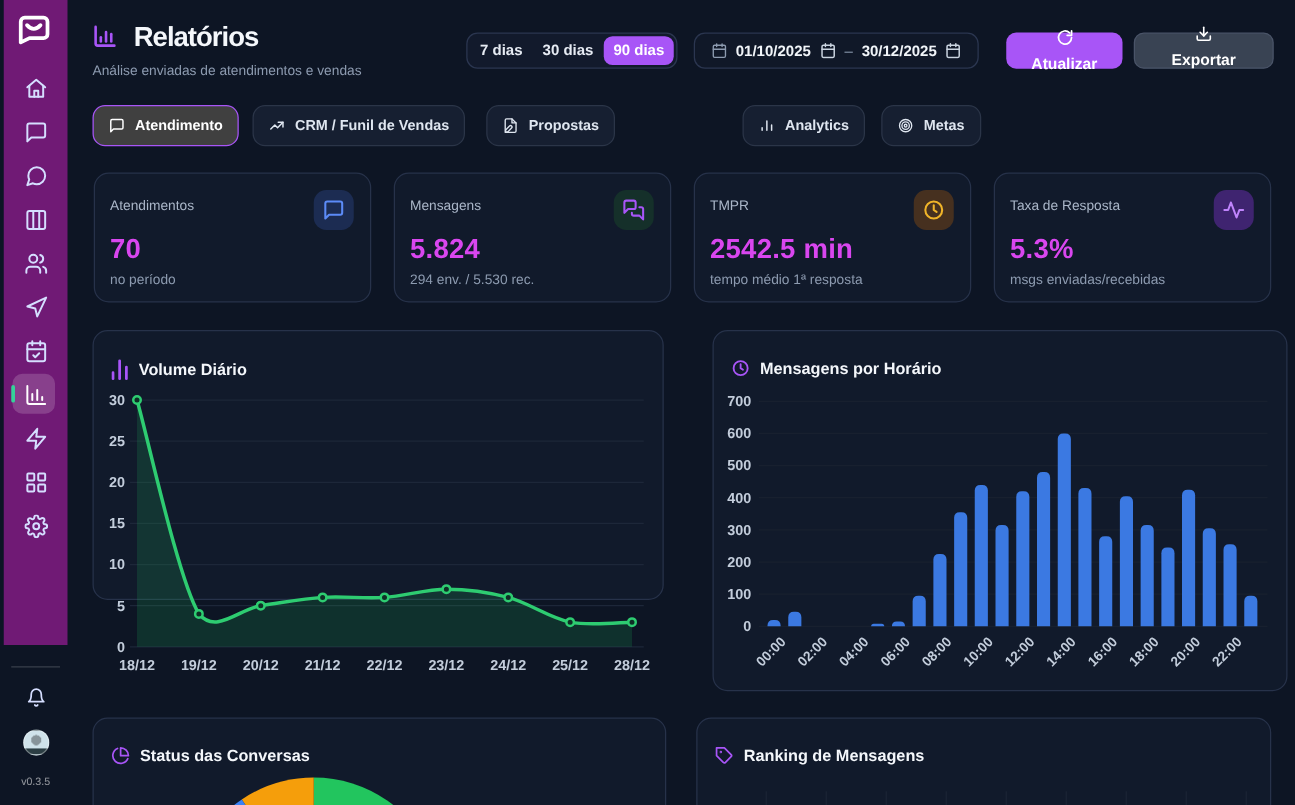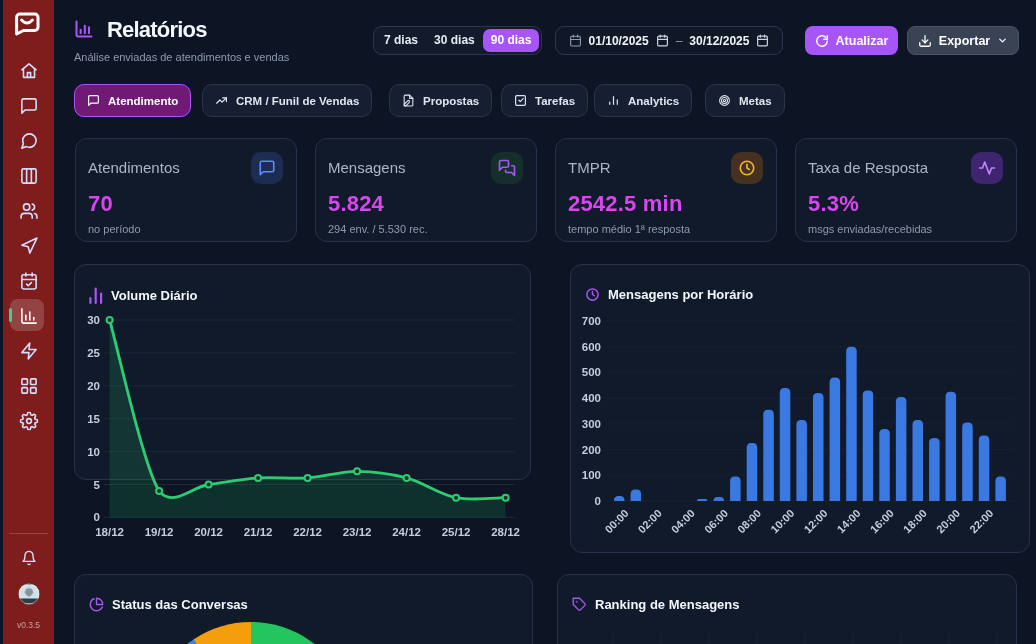--- a/index.html
+++ b/index.html
@@ -1,19 +1,19 @@
 <!DOCTYPE html>
 <html lang="pt-BR"><head>
 <meta charset="utf-8">
 <style>
   * { margin:0; padding:0; box-sizing:border-box; }
   html,body { width:1036px; height:644px; overflow:hidden; background:#0a101d; font-family:"Liberation Sans", sans-serif; }
   #stage { position:relative; width:1036px; height:644px; background:#0d1524; }
   
-  #sidebar { position:absolute; left:3px; top:0; width:51px; height:644px; background:#7f1d1d; }
+  #sidebar { position:absolute; left:3px; top:0; width:51px; height:516px; background:#701a75; }
   .sicon { position:absolute; left:50%; transform:translate(-50%,-50%); width:19px; height:19px; color:#d5deff; }
   .sicon svg { display:block; width:100%; height:100%; }
   #activebox { position:absolute; left:7px; top:299px; width:34px; height:32px; background:rgba(255,255,255,.17); border-radius:8px; }
   #greenbar { position:absolute; left:9px; top:308px; width:3px; height:14px; background:#34d399; border-radius:2px; }
   #sdivider { position:absolute; left:6px; right:6px; top:533px; height:1px; background:rgba(255,255,255,.18); }
   #avatar { position:absolute; left:50%; top:594px; transform:translate(-50%,-50%); width:21px; height:21px; border-radius:50%;
             background:radial-gradient(circle at 50% 40%, #87949a 0 27%, rgba(0,0,0,0) 28%),linear-gradient(to top, #2c3e44 0 26%, rgba(0,0,0,0) 27%),#cfe2ea; border:1px solid rgba(255,255,255,.35); }
   #ver { position:absolute; left:0; width:51px; top:620px; text-align:center; font-size:8.5px; color:rgba(255,255,255,.55); }
   
   h1 { position:absolute; left:107px; top:18px; font-size:22px; line-height:23px; font-weight:bold; color:#f4f7fb; letter-spacing:-0.8px; }
@@ -26,31 +26,31 @@
   .seg.active { background:#a855f7; color:#fff; border-radius:7px; }
   
   #daterange { position:absolute; left:555px; top:26px; height:29px; width:228px; background:#101828; border:1px solid #2b3650;
                border-radius:9px; display:flex; align-items:center; justify-content:center; gap:7px; color:#f1f5f9;
                font-size:12px; font-weight:bold; }
   #daterange .dim { color:#8d9bb0; font-weight:normal; }
   .icn14 { width:14px; height:14px; display:block; flex:none; }
   .icn13 { width:13px; height:13px; display:block; flex:none; }
   
   .btn { position:absolute; top:26px; height:29px; border-radius:8px; display:flex; align-items:center; justify-content:center;
-         gap:7px; font-size:12.5px; font-weight:bold; color:#fff; }
+         gap:7px; font-size:12.5px; font-weight:bold; color:#fff;flex-direction:column; }
   #btn-atualizar { left:805px; width:93px; background:#a855f7; }
   #btn-exportar { left:907px; width:112px; background:#394353; border:1px solid #4a5468; }
   
   .tab { position:absolute; top:84px; height:33px; border-radius:10px; display:flex; align-items:center; gap:8px;
          padding:0 12px; font-size:11.5px; font-weight:bold; color:#dfe6f0; background:#161f31; border:1px solid #2b3548; }
-  .tab.active { background:#701a75; border-color:#a855f7; color:#fff; }
+  .tab.active { background:#404040; border-color:#a855f7; color:#fff; }
   
   .card { position:absolute; background:#111a2b; border:1px solid #27324a; border-radius:12px; }
   .stat { top:138px; width:222px; height:104px; padding:0 12px; }
-  .stat .t { font-size:15px; color:#aab6c8; margin-top:20px; }
+  .stat .t { font-size:11px; color:#aab6c8; margin-top:20px; }
   .stat .v { font-size:22px; font-weight:bold; color:#d946ef; margin-top:15px; letter-spacing:.2px; }
   .stat .s { font-size:11px; color:#8d9bb0; margin-top:6px; }
   .chip { position:absolute; right:13px; top:13px; width:32px; height:32px; border-radius:10px;
           display:flex; align-items:center; justify-content:center; }
   .chip svg { width:18px; height:18px; display:block; }
   .chead { position:absolute; left:14px; top:22px; display:flex; align-items:center; gap:8px; }
   .chead .ci { width:15px; height:15px; color:#a855f7; flex:none; }
   .chead .ct { font-size:13px; font-weight:bold; color:#f4f7fb; }
   svg.plot { position:absolute; left:0; top:0; }
 </style>
@@ -214,27 +214,20 @@
       </svg>
     <span>CRM / Funil de Vendas</span>
   </div>
   <div class="tab" style="left:389px;">
     <svg class="icn13" viewBox="0 0 24 24" fill="none" stroke="currentColor" stroke-width="2" stroke-linecap="round" stroke-linejoin="round">
         <path d="M14 2H6a2 2 0 0 0-2 2v16a2 2 0 0 0 2 2h12a2 2 0 0 0 2-2V8z"></path>
         <path d="M14 2v6h6"></path>
         <path d="M10.4 12.6a2 2 0 1 1 3 3L8 21l-4 1 1-4z"></path>
       </svg>
     <span>Propostas</span>
-  </div>
-  <div class="tab" style="left:501px;">
-    <svg class="icn13" viewBox="0 0 24 24" fill="none" stroke="currentColor" stroke-width="2.2" stroke-linecap="round" stroke-linejoin="round">
-        <rect x="3" y="3" width="18" height="18" rx="2"></rect>
-        <path d="M9 11.5l2.5 2.5L17 8.5"></path>
-      </svg>
-    <span>Tarefas</span>
   </div>
   <div class="tab" style="left:594px;">
     <svg class="icn13" viewBox="0 0 24 24" fill="none" stroke="currentColor" stroke-width="2.2" stroke-linecap="round" stroke-linejoin="round">
         <path d="M5 19v-4"></path>
         <path d="M12 19V5"></path>
         <path d="M19 19v-8"></path>
       </svg>
     <span>Analytics</span>
   </div>
   <div class="tab" style="left:705px;">

